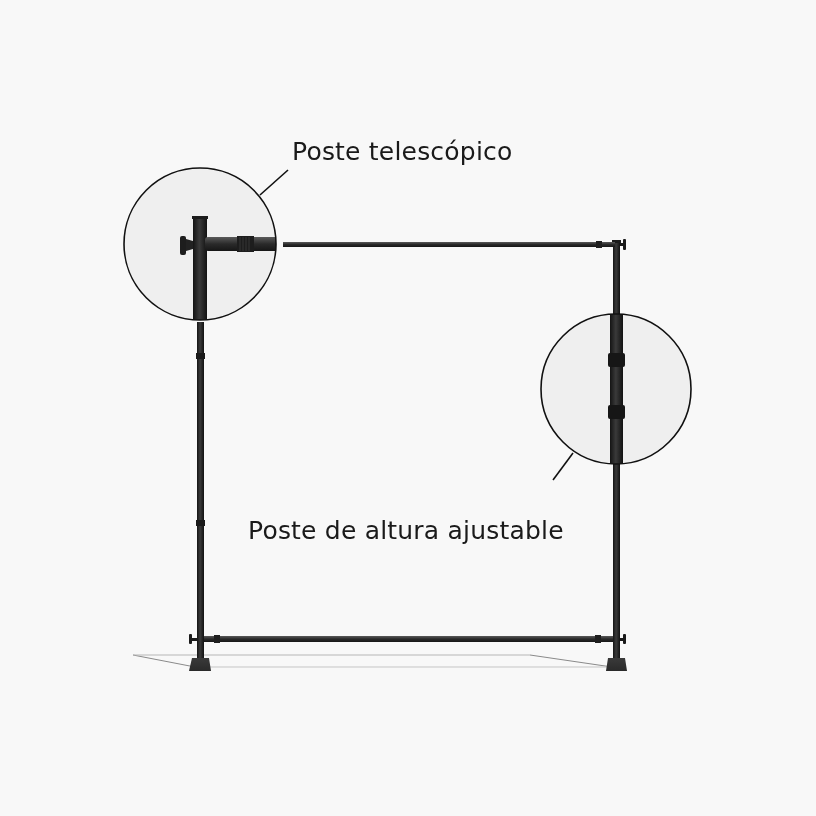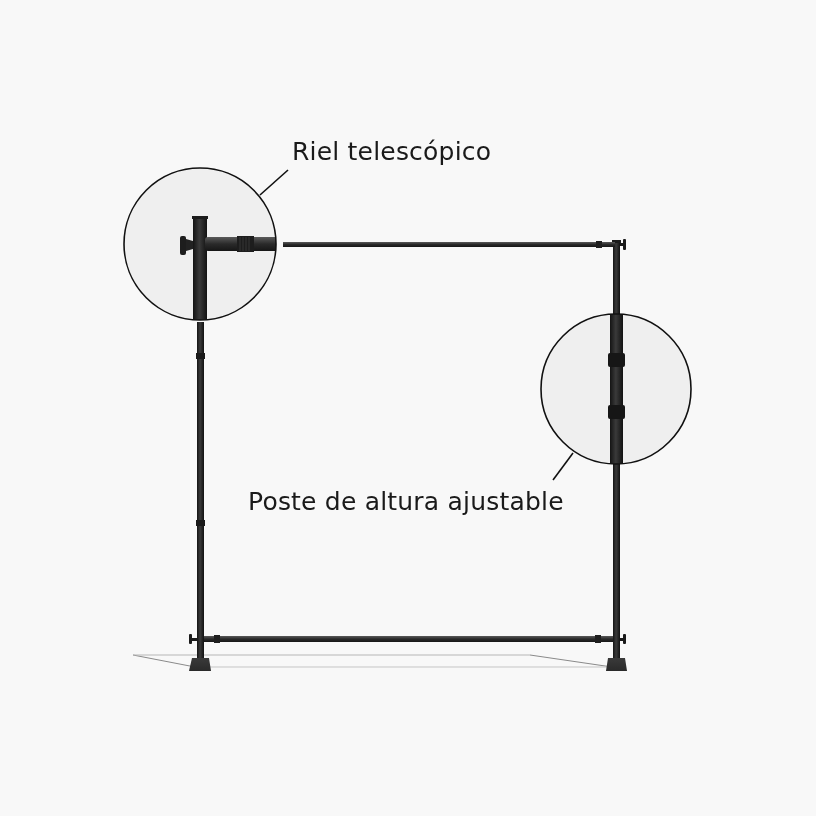--- a/index.html
+++ b/index.html
@@ -13,21 +13,21 @@
   #stage { position: absolute; left: 0; top: 0; width: 816px; height: 816px; }
   .label {
     position: absolute;
     font-family: "DejaVu Sans", sans-serif;
     font-size: 25px;
     color: #1a1a1a;
     letter-spacing: 0.2px;
     white-space: nowrap;
   }
   #label-rail { left: 292px; top: 137px; }
-  #label-post { left: 248px; top: 487px; }
+  #label-post { left: 248px; top: 516px; }
 </style>
 </head>
 <body>
 
 <svg id="stage" viewBox="0 0 816 816" xmlns="http://www.w3.org/2000/svg">
   <defs>
     <linearGradient id="poleGrad" x1="0" x2="1" y1="0" y2="0">
       <stop offset="0" stop-color="#141414"></stop>
       <stop offset="0.45" stop-color="#3a3a3a"></stop>
       <stop offset="1" stop-color="#111111"></stop>
@@ -121,14 +121,14 @@
       <rect x="610" y="300" width="13" height="180" fill="url(#poleGrad)"></rect>
       <rect x="608" y="353" width="17" height="14" rx="2" fill="#161616"></rect>
       <rect x="608" y="405" width="17" height="14" rx="2" fill="#161616"></rect>
     </g>
     <circle cx="616" cy="389" r="75" fill="none" stroke="#111" stroke-width="1.6"></circle>
   </g>
 
   <line x1="573" y1="453" x2="553" y2="480" stroke="#111" stroke-width="1.6"></line>
 </svg>
 
-<div class="label" id="label-rail">Riel telescópico</div>
+<div class="label" id="label-rail">Poste telescópico</div>
 <div class="label" id="label-post">Poste de altura ajustable</div>
 
 </body></html>

